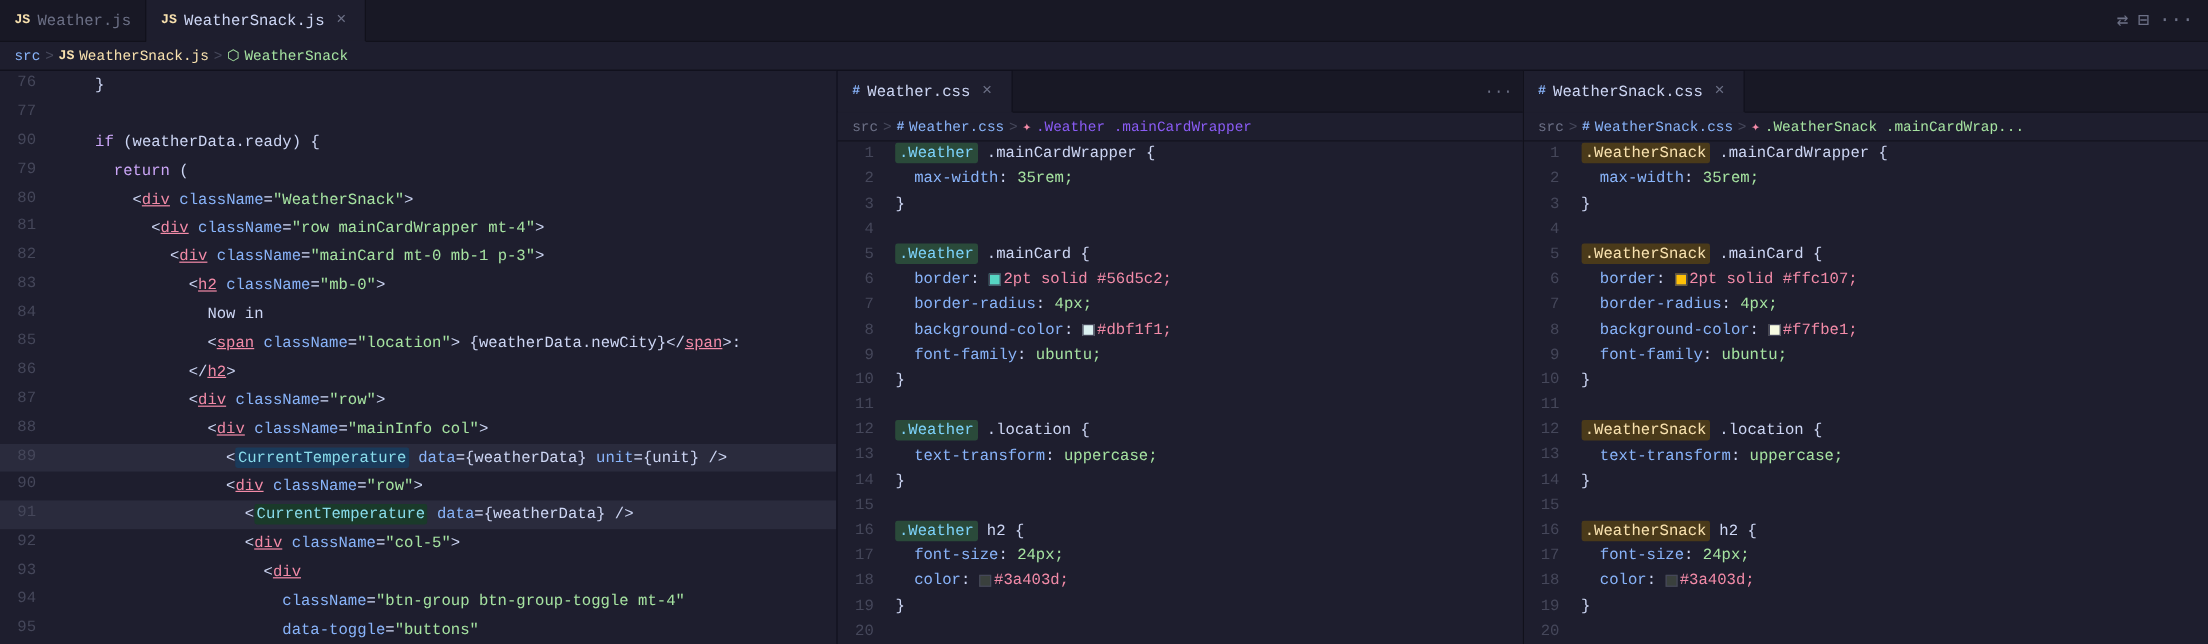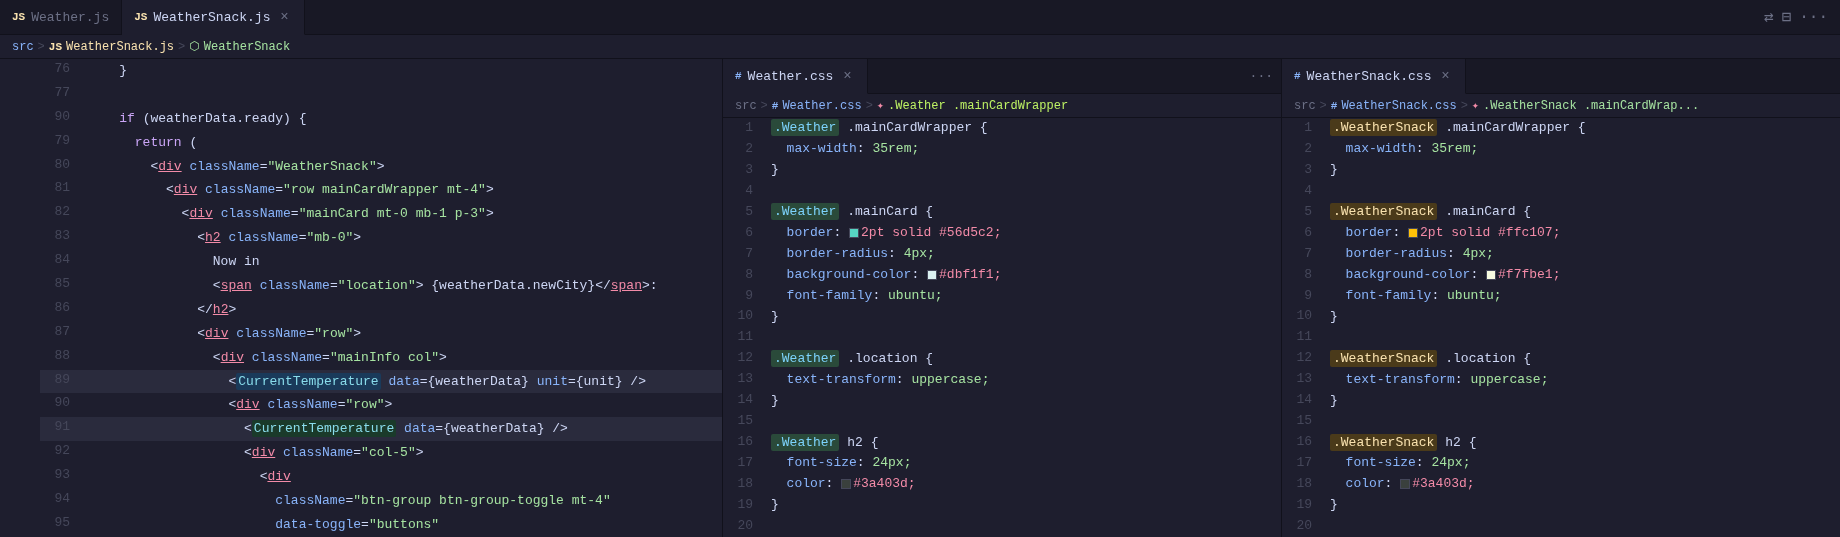--- a/index.html
+++ b/index.html
@@ -223,21 +223,21 @@
   <span class="bc-sep">&gt;</span>
   <span class="tab-icon" style="color:#f9e2af;font-size:11px;">JS</span>
   <span class="bc-item js">WeatherSnack.js</span>
   <span class="bc-sep">&gt;</span>
   <span style="color:#a6e3a1;">⬡</span>
   <span class="bc-item component">WeatherSnack</span>
 </div>
 
 <div class="panels">
 
-  <div class="panel" style="flex: 1.1; margin-left: 40px;">
+  <div class="panel" style="flex: 1.1;">
     <div class="code-area">
       <table class="code-table">
         <tbody id="panel1-body">
             <tr>
     <td class="line-num">76</td>
     <td class="line-code"><span class="plain">    }</span></td>
   </tr>
             <tr>
     <td class="line-num">77</td>
     <td class="line-code"><span class="plain"></span></td>
@@ -328,21 +328,21 @@
       </div>
       <div class="panel-tab-actions">···</div>
     </div>
     <div class="panel-breadcrumb">
       <span style="color:#6c7086;">src</span>
       <span style="color:#45475a;">&gt;</span>
       <span style="color:#89b4fa;font-size:11px;font-weight:bold;">#</span>
       <span style="color:#89b4fa;">Weather.css</span>
       <span style="color:#45475a;">&gt;</span>
       <span style="color:#f38ba8;">✦</span>
-      <span style="color:#bef264;">.Weather .mainCardWrapper</span>
+      <span style="color:#8b5cf6;">.Weather .mainCardWrapper</span>
     </div>
     <div class="code-area">
       <table class="code-table">
         <tbody id="panel2-body">
             <tr>
       <td class="line-num">1</td>
       <td class="line-code"><span class="css-sel-hl">.Weather</span><span class="plain"> .mainCardWrapper {</span></td>
     </tr>
             <tr>
       <td class="line-num">2</td>

